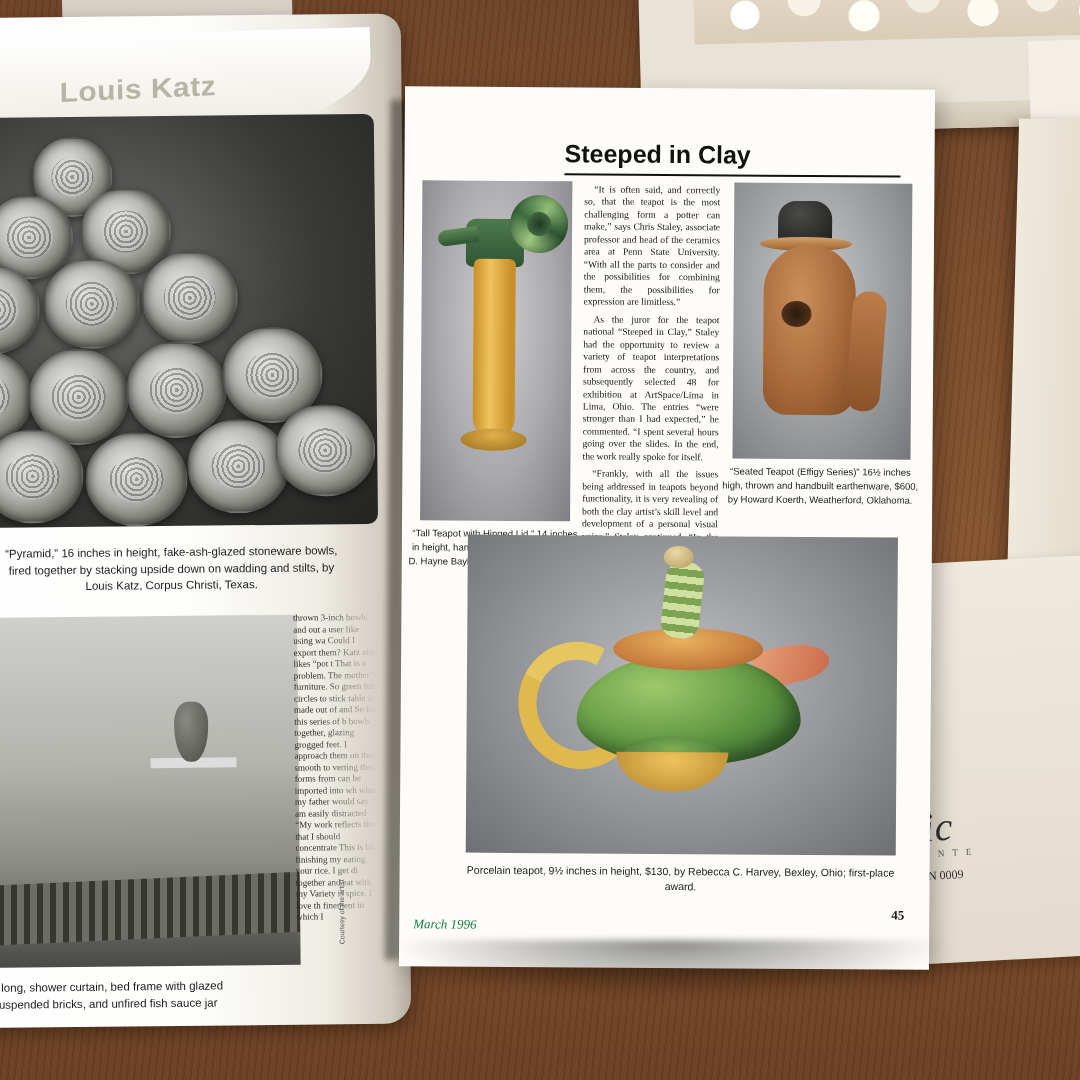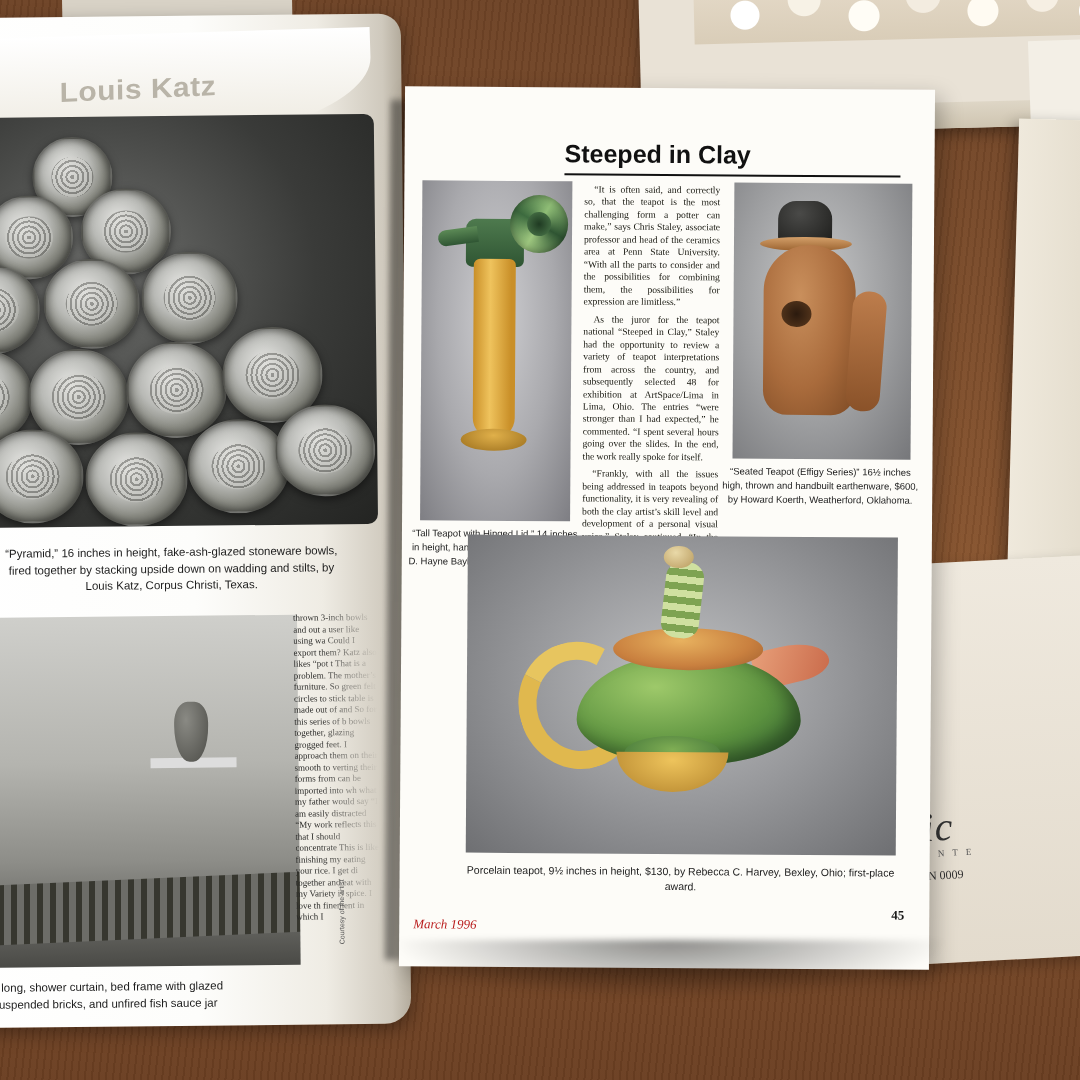--- a/index.html
+++ b/index.html
@@ -320,21 +320,21 @@
     background:radial-gradient(ellipse at 50% 40%,#7fae54,#3f7137);
     border-radius:50%;
   }
   .cap-main{
     position:absolute;left:66px;top:776px;width:430px;
     font-family:"Liberation Sans", sans-serif;font-size:10.5px;line-height:1.45;
     text-align:center;color:#1b1b1b;
   }
   .issue-date{
     position:absolute;left:14px;top:830px;
-    font-family:"Liberation Serif", serif;font-style:italic;font-size:13px;color:#b91c1c;
+    font-family:"Liberation Serif", serif;font-style:italic;font-size:13px;color:#15803d;
   }
   .folio{
     position:absolute;left:492px;top:818px;
     font-family:Liberation Serif, serif;font-weight:bold;font-size:13px;color:#1b1b1b;
   }
   .page-shadow-bottom{
     position:absolute;left:420px;top:960px;width:560px;height:60px;
     background:radial-gradient(ellipse at 50% 0%,rgba(0,0,0,.45),rgba(0,0,0,0) 70%);
     filter:blur(3px);
   }

